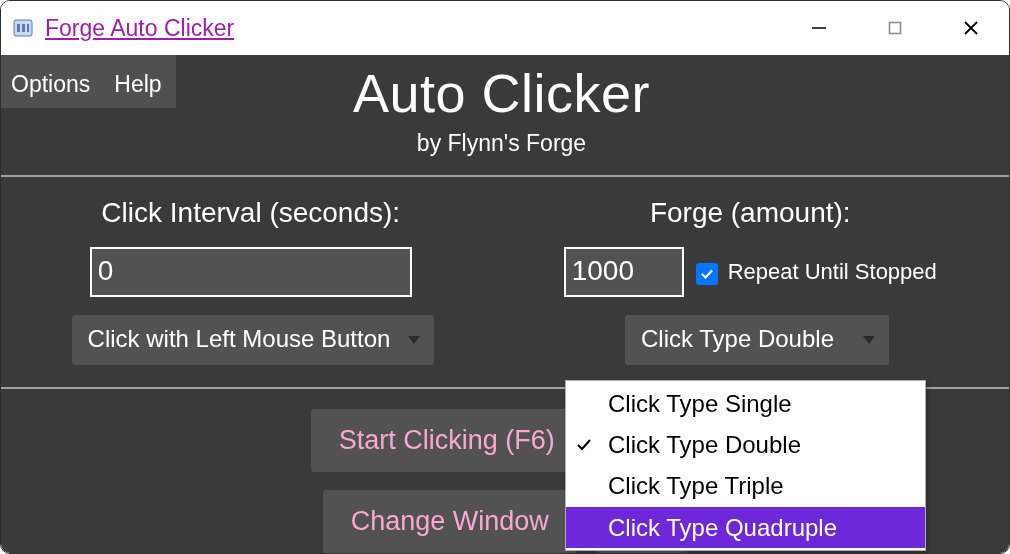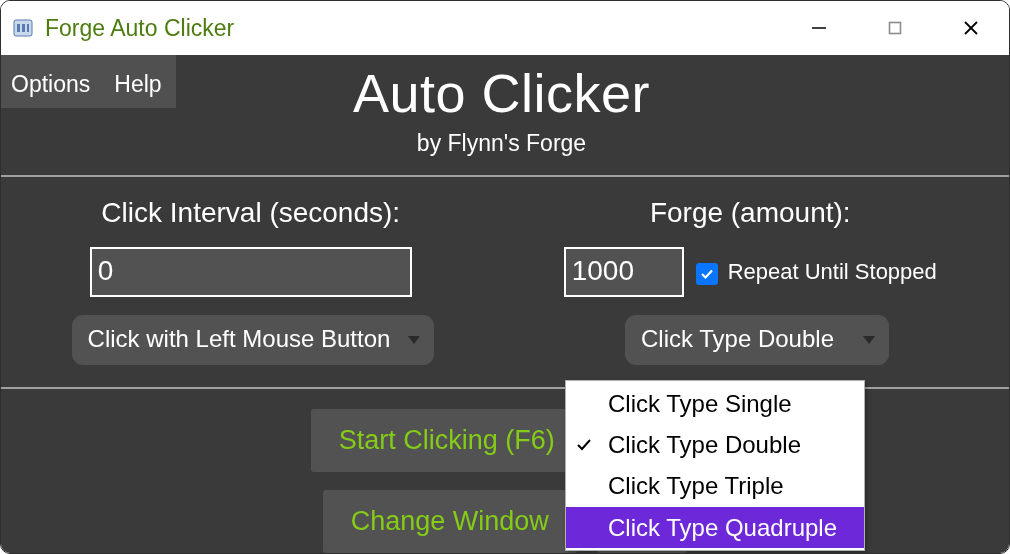--- a/index.html
+++ b/index.html
@@ -30,23 +30,24 @@
     padding: 0 0 0 8px;
     flex-shrink: 0;
   }
   .titlebar .app-icon {
     width: 28px; height: 28px;
     display: inline-flex; align-items: center; justify-content: center;
     margin-right: 8px;
   }
   .titlebar .app-title {
     font-size: 23px;
-    color: #4d7c0f;
+    color: #a21caf;
     font-weight: 400;
     flex: 1;
+    text-decoration: underline;
   }
   .titlebar .ctrls {
     display: flex;
     height: 100%;
   }
   .titlebar .ctrl {
     width: 76px;
     height: 100%;
     display: flex;
     align-items: center;
@@ -153,21 +154,21 @@
     display:flex;
   }
   .dd-row .dd-left { flex:1; display:flex; justify-content:center;}
   .dd-row .dd-right{ flex:1; display:flex; justify-content:center;}
   .dropdown {
     background: #525252;
     color: #fff;
     font-size: 24px;
     padding: 10px 44px 12px 16px;
     position: relative;
-    border-radius: 11px;
+    border-radius: 3px;
     display: inline-block;
   }
   .dd1 { min-width: 338px; }
   .dd2 { min-width: 264px; }
   .dropdown .caret {
     position: absolute;
     right: 14px;
     top: 50%;
     transform: translateY(-50%);
   }
@@ -180,33 +181,33 @@
     flex-direction:column;
     align-items:center;
     gap: 18px;
   }
   .buttons .brow {
     display:flex;
     gap: 20px;
   }
   .btn {
     background: #525252;
-    color: #84cc16;
+    color: #f9a8d4;
     font-size: 27px;
     padding: 16px 28px;
     border-radius: 3px;
     white-space: nowrap;
   }
 
   
   .dd-menu {
     position: absolute;
     left: 564px;
     top: 272px;
-    width: 300px;
+    width: 361px;
     background: #fff;
     color: #000;
     border: 1px solid #b0b0b0;
     box-shadow: 2px 2px 4px rgba(0,0,0,.25);
     padding: 2px 0;
     z-index: 10;
   }
   .dd-menu .opt {
     position: relative;
     font-size: 24px;

